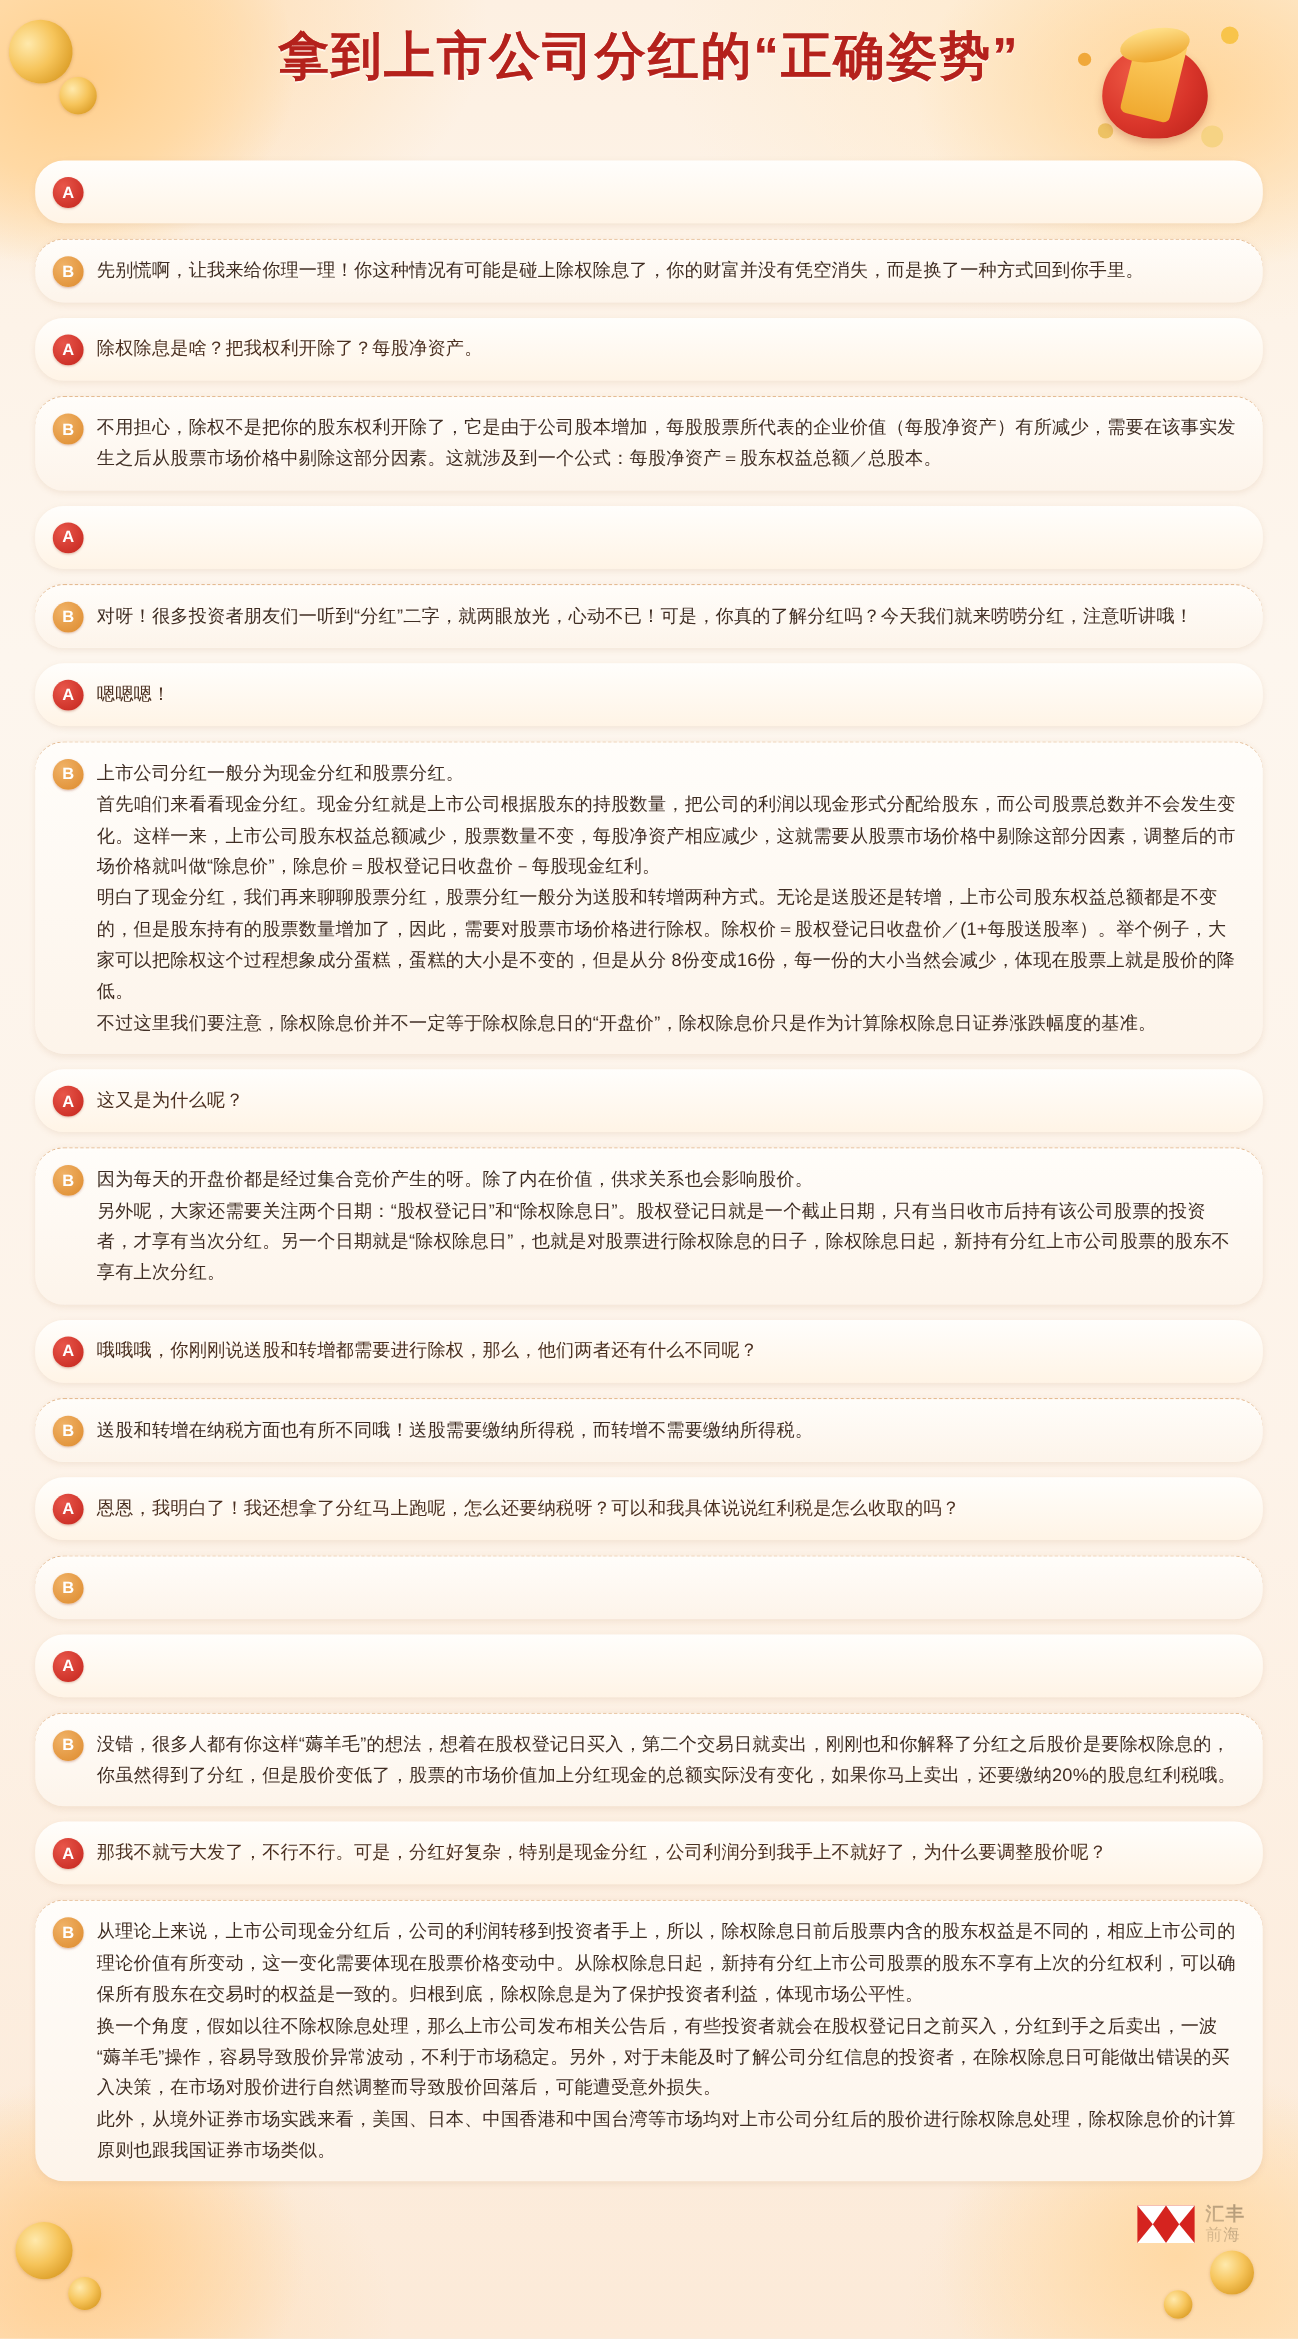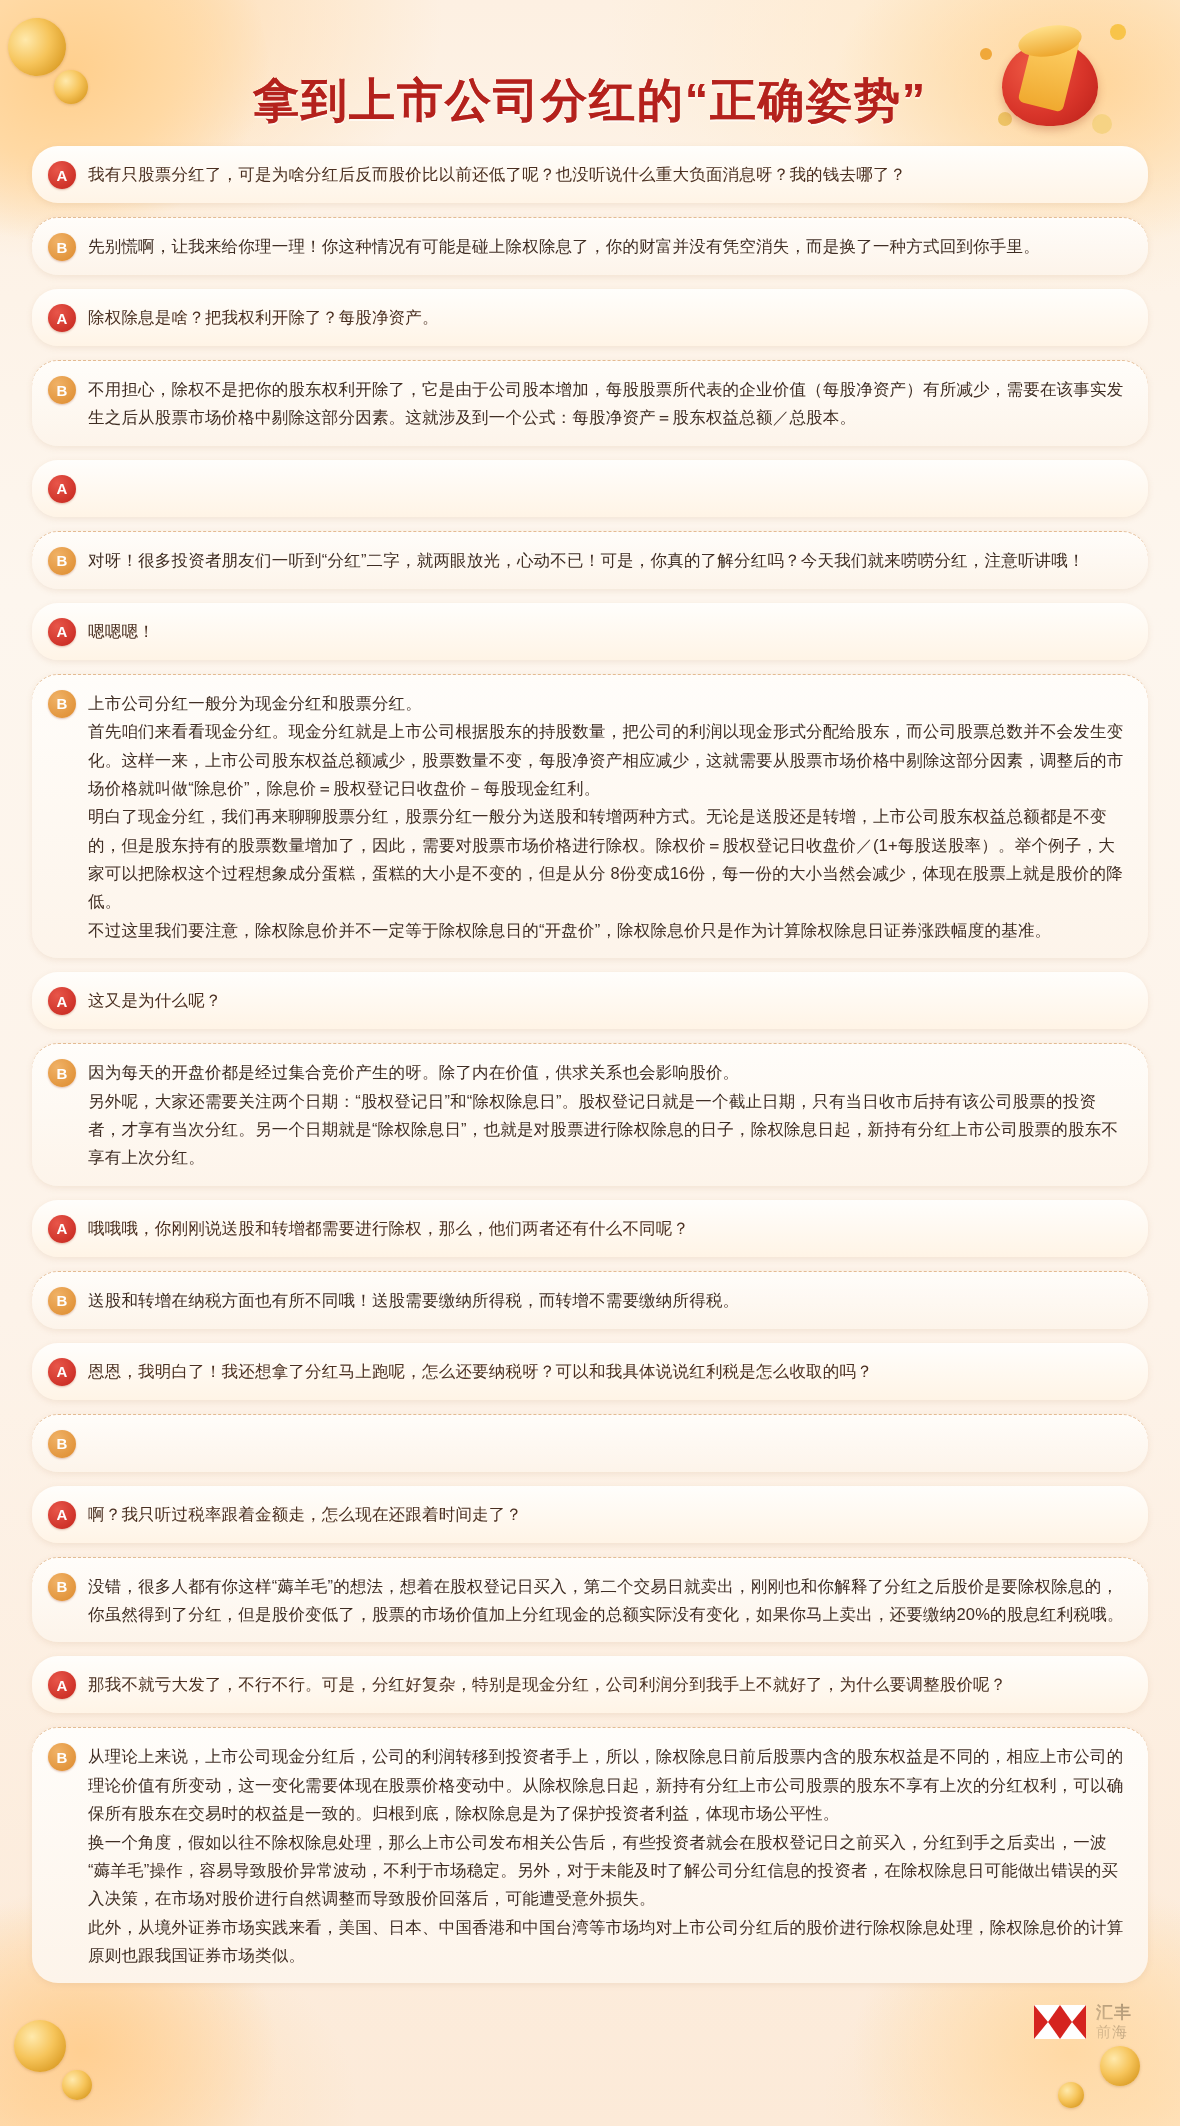--- a/index.html
+++ b/index.html
@@ -51,21 +51,21 @@
   .coin.c3{left:14px;bottom:54px;width:52px;height:52px;}
   .coin.c4{left:62px;bottom:26px;width:30px;height:30px;}
   .coin.c5{right:40px;bottom:40px;width:40px;height:40px;}
   .coin.c6{right:96px;bottom:18px;width:26px;height:26px;}
 
   
   .header{
     position:relative;
     height:112px;
     display:flex;
-    align-items:flex-end;
+    align-items:flex-start;
     justify-content:center;
     margin:6px 0 10px 0;
   }
   .title{
     font-size:46px;
     font-weight:bold;
     letter-spacing:2px;
     background:linear-gradient(180deg,#b8211c 0%,#d4342a 40%,#a81a16 100%);
     -webkit-background-clip:text;
     background-clip:text;
@@ -190,21 +190,20 @@
       <div class="spark s4"></div>
       <div class="bag"></div>
       <div class="ribbon"></div>
       <div class="knot"></div>
     </div>
   </div>
 
   <div class="chat" id="chat">
       <div class="bubble q">
         <div class="avatar q">A</div>
-        <div class="msg">我有只股票分红了，可是为啥分红后反而股价比以前还低了呢？也没听说什么重大负面消息呀？我的钱去哪了？</div>
       </div>
       <div class="bubble a">
         <div class="avatar a">B</div>
         <div class="msg">先别慌啊，让我来给你理一理！你这种情况有可能是碰上除权除息了，你的财富并没有凭空消失，而是换了一种方式回到你手里。</div>
       </div>
       <div class="bubble q">
         <div class="avatar q">A</div>
         <div class="msg">除权除息是啥？把我权利开除了？每股净资产。</div>
       </div>
       <div class="bubble a">
@@ -248,21 +247,20 @@
       </div>
       <div class="bubble q">
         <div class="avatar q">A</div>
         <div class="msg">恩恩，我明白了！我还想拿了分红马上跑呢，怎么还要纳税呀？可以和我具体说说红利税是怎么收取的吗？</div>
       </div>
       <div class="bubble a">
         <div class="avatar a">B</div>
       </div>
       <div class="bubble q">
         <div class="avatar q">A</div>
-        <div class="msg">啊？我只听过税率跟着金额走，怎么现在还跟着时间走了？</div>
       </div>
       <div class="bubble a">
         <div class="avatar a">B</div>
         <div class="msg">没错，很多人都有你这样“薅羊毛”的想法，想着在股权登记日买入，第二个交易日就卖出，刚刚也和你解释了分红之后股价是要除权除息的，你虽然得到了分红，但是股价变低了，股票的市场价值加上分红现金的总额实际没有变化，如果你马上卖出，还要缴纳20%的股息红利税哦。</div>
       </div>
       <div class="bubble q">
         <div class="avatar q">A</div>
         <div class="msg">那我不就亏大发了，不行不行。可是，分红好复杂，特别是现金分红，公司利润分到我手上不就好了，为什么要调整股价呢？</div>
       </div>
       <div class="bubble a">

